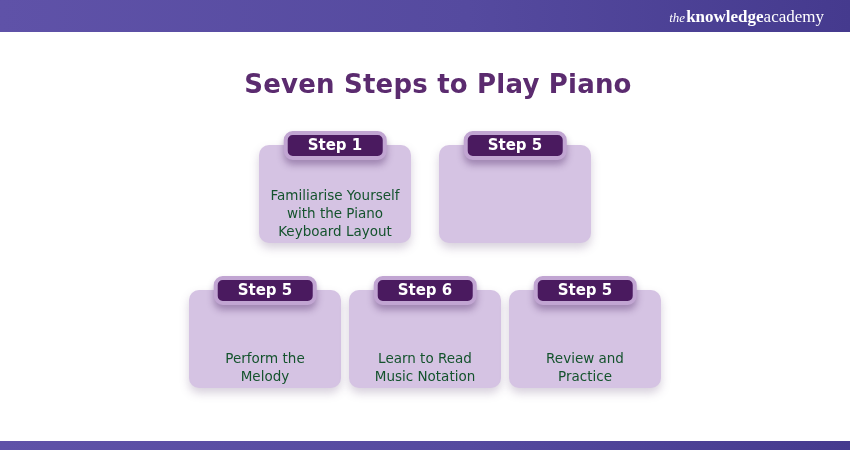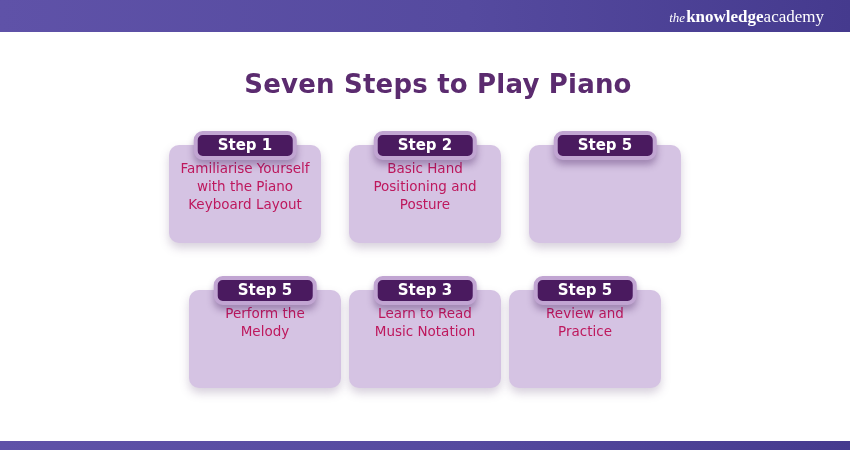--- a/index.html
+++ b/index.html
@@ -64,21 +64,21 @@
   .row-2 { top: 290px; gap: 8px; }
 
   .card {
     position: relative;
     width: 152px;
     height: 98px;
     background: #d5c3e3;
     border-radius: 10px;
     box-shadow: 0 5px 10px rgba(110, 85, 130, 0.28);
     display: flex;
-    align-items: flex-start;
+    align-items: flex-end;
     justify-content: center;
     box-sizing: border-box;
     padding: 14px 6px 3px 6px;
   }
   .badge {
     position: absolute;
     top: -14px;
     left: 50%;
     transform: translateX(-50%);
     background: #4a1a5f;
@@ -89,21 +89,21 @@
     font-size: 15px;
     font-weight: 700;
     white-space: nowrap;
     box-shadow: 0 5px 7px rgba(60, 20, 85, 0.35);
   }
   .card-text {
     text-align: center;
     white-space: pre-line;
     font-size: 13.5px;
     line-height: 18px;
-    color: #be185d;
+    color: #14532d;
   }
 
   
   .bottombar {
     position: absolute;
     top: 441px; left: 0;
     width: 100%; height: 9px;
     background: linear-gradient(90deg, #5f52a8 0%, #554a9f 55%, #453a8e 100%);
   }
 </style>
@@ -119,38 +119,32 @@
   <h1 class="title">Seven Steps to Play Piano</h1>
 
   <div class="row row-1">
     <div class="card">
       <div class="badge">Step 1</div>
       <div class="card-text">Familiarise Yourself
 with the Piano
 Keyboard Layout</div>
     </div>
     <div class="card">
-      <div class="badge">Step 2</div>
-      <div class="card-text">Basic Hand
-Positioning and
-Posture</div>
-    </div>
-    <div class="card">
       <div class="badge">Step 5</div>
     </div>
   </div>
 
   <div class="row row-2">
     <div class="card">
       <div class="badge">Step 5</div>
       <div class="card-text">Perform the
 Melody</div>
     </div>
     <div class="card">
-      <div class="badge">Step 3</div>
+      <div class="badge">Step 6</div>
       <div class="card-text">Learn to Read
 Music Notation</div>
     </div>
     <div class="card">
       <div class="badge">Step 5</div>
       <div class="card-text">Review and
 Practice</div>
     </div>
   </div>
 

